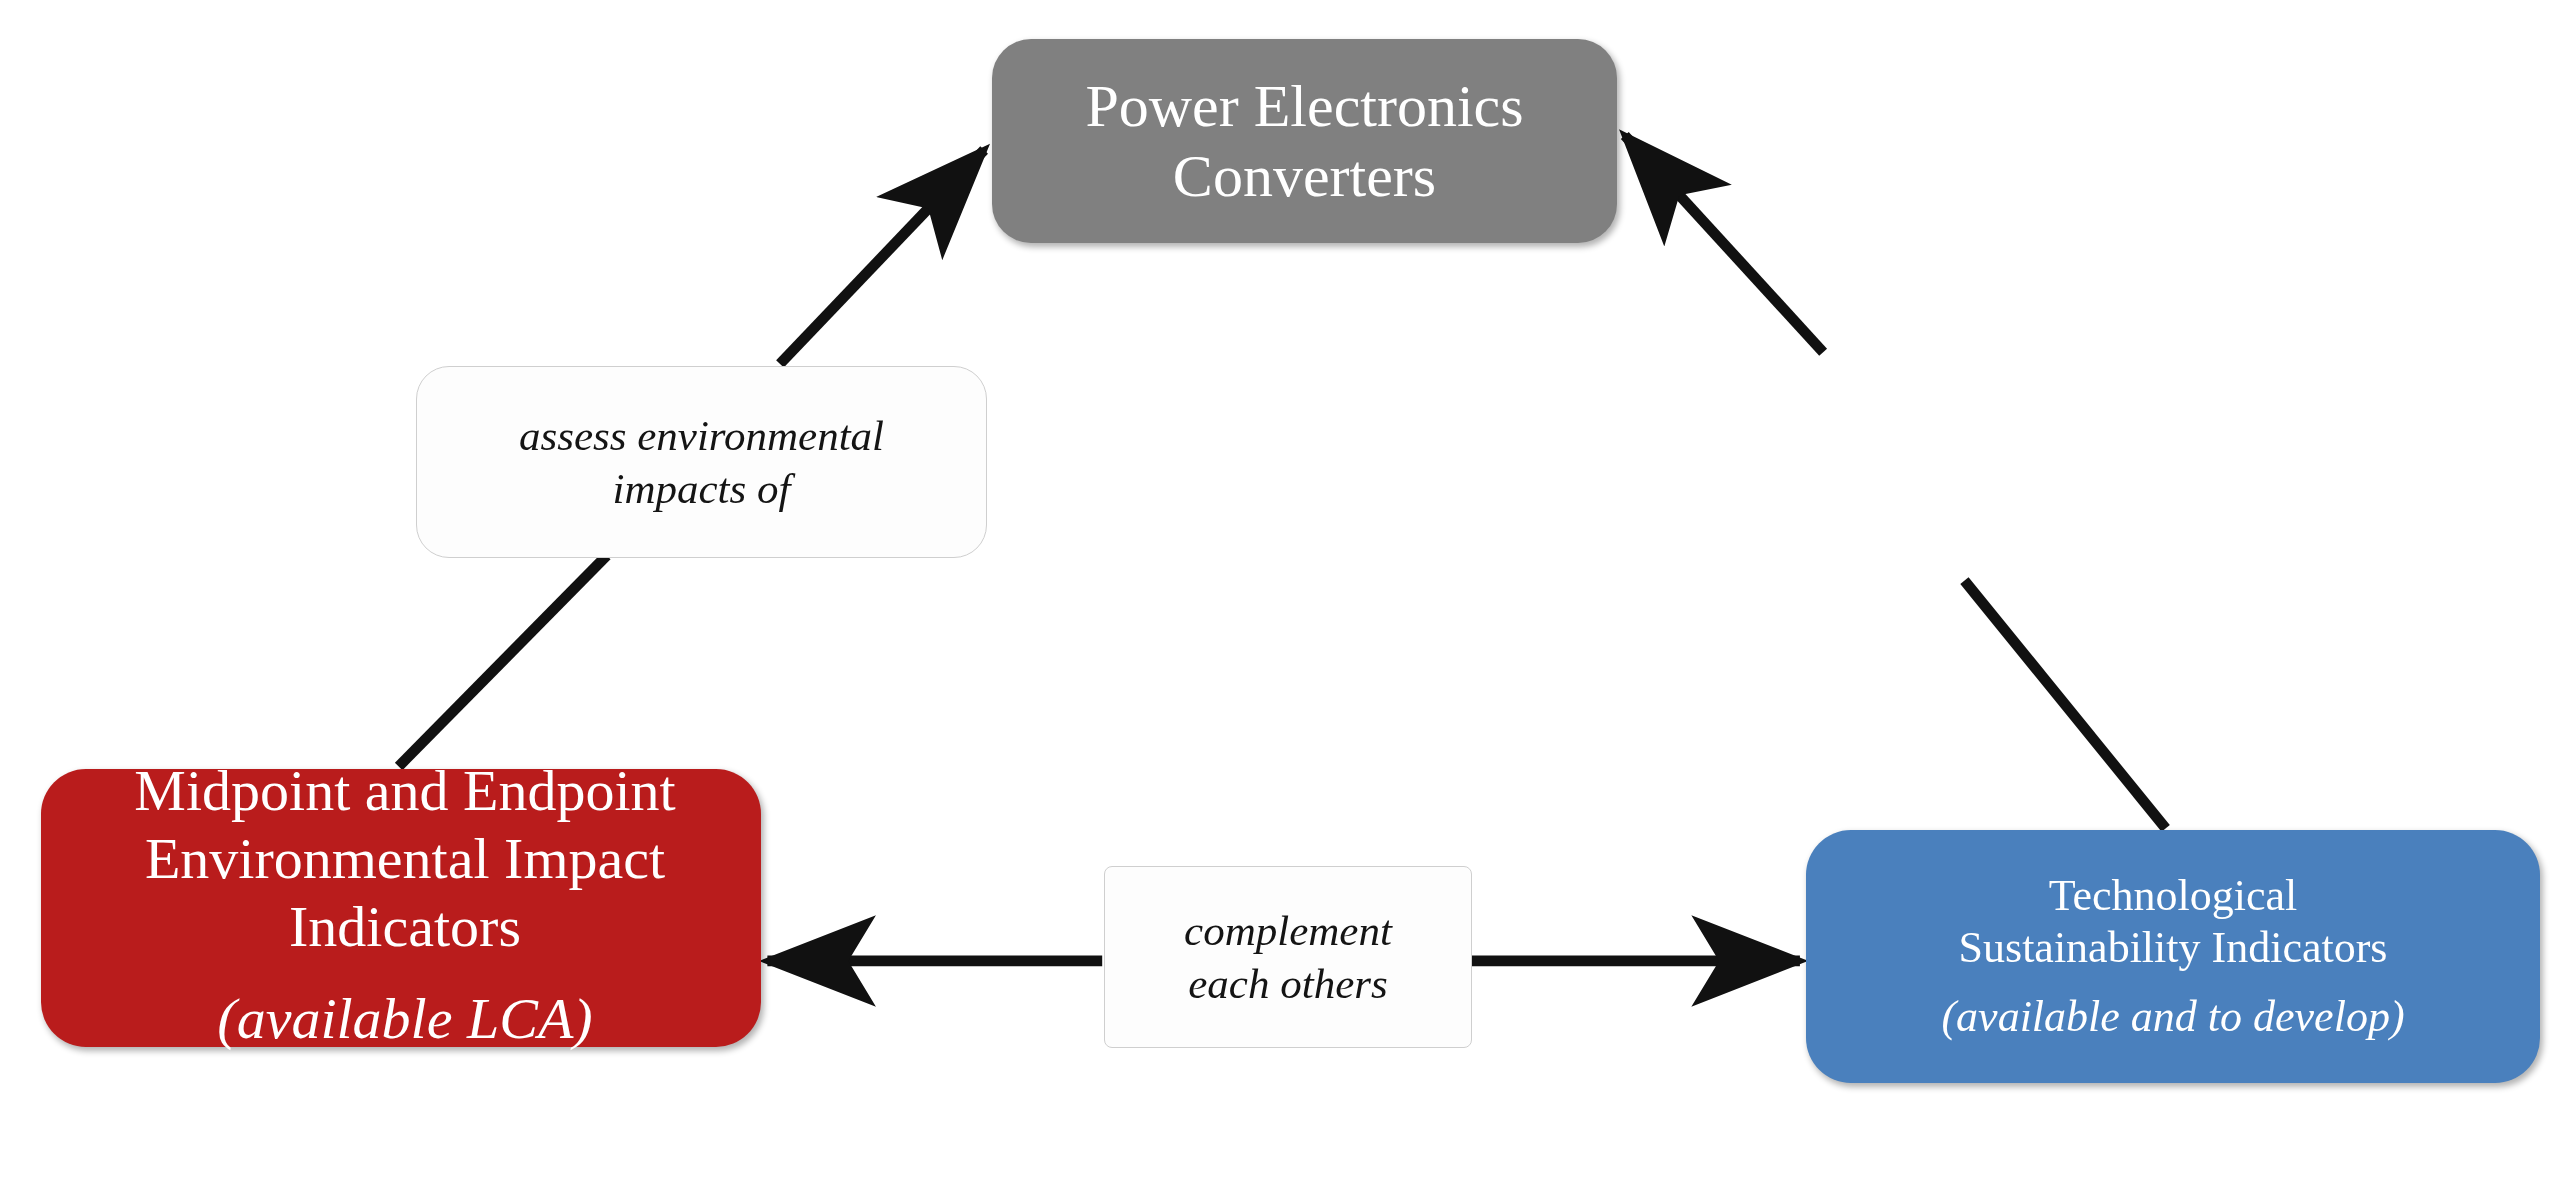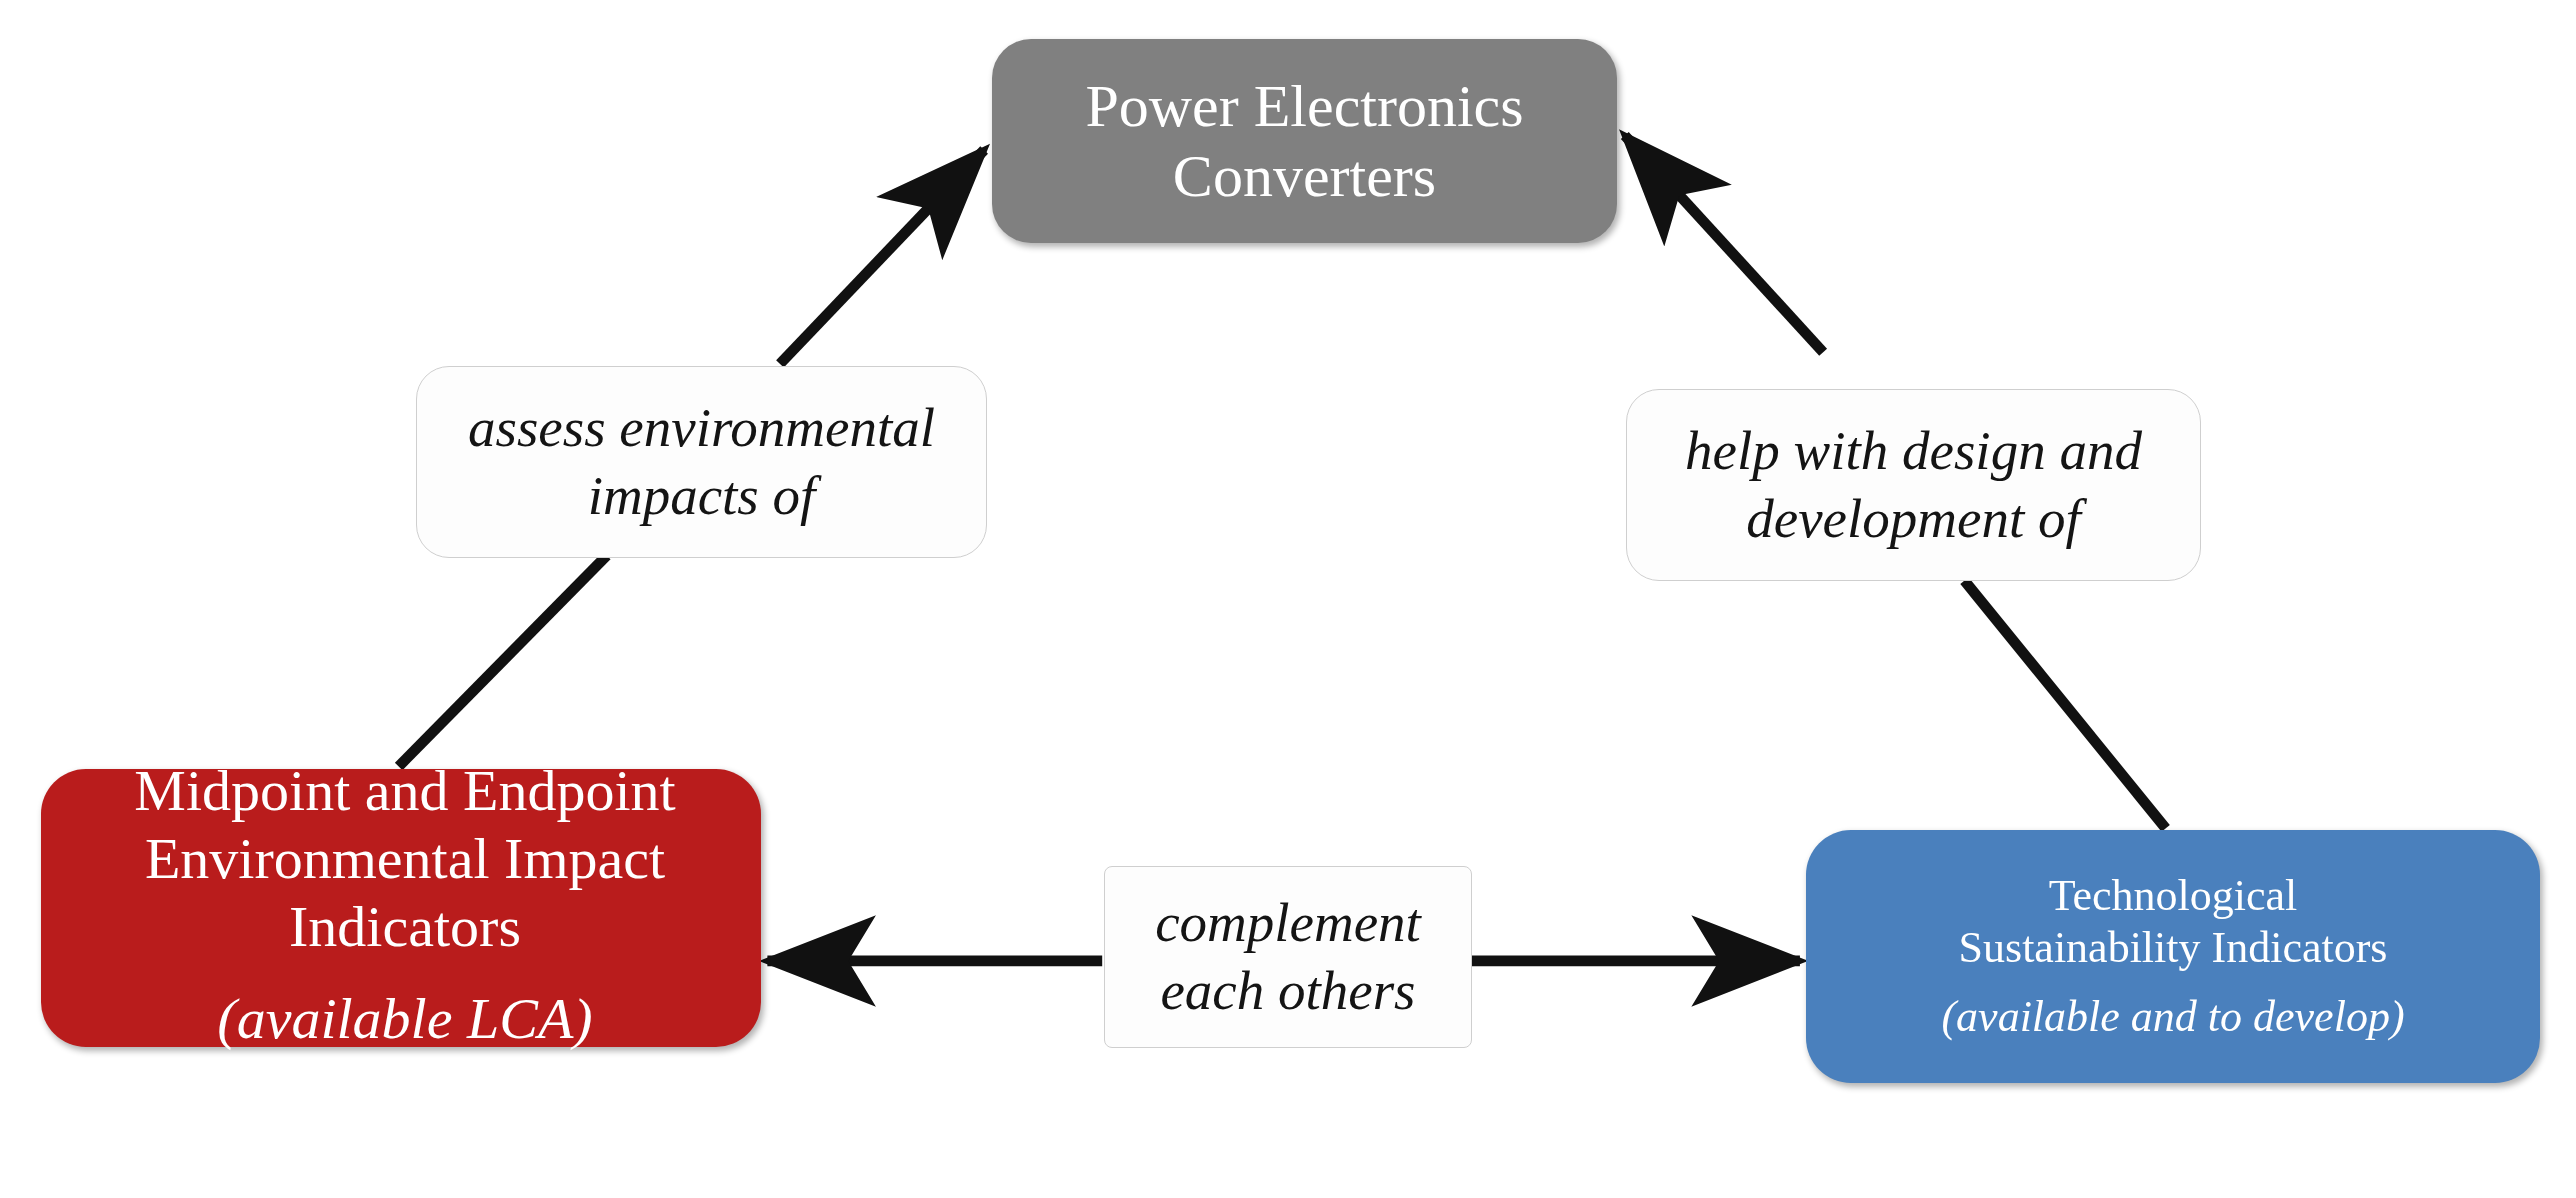--- a/index.html
+++ b/index.html
@@ -85,21 +85,21 @@
     border: 1.9px solid #cfcfcf;
     border-radius: 33px;
     display: flex;
     flex-direction: column;
     align-items: center;
     justify-content: center;
     text-align: center;
     box-sizing: border-box;
     font-style: italic;
     color: #141414;
-    font-size: 55px;
+    font-size: 43px;
     line-height: 1.24;
   }
   .edge-label .line { display: block; white-space: nowrap; }
 
   #label-assess {
     left: 416px;
     top: 366px;
     width: 571px;
     height: 192px;
   }
@@ -158,24 +158,20 @@
     <span class="line">Technological</span>
     <span class="line">Sustainability Indicators</span>
     <span class="line sub">(available and to develop)</span>
   </div>
 
   <div class="edge-label" id="label-assess">
     <span class="line">assess environmental</span>
     <span class="line">impacts of</span>
   </div>
 
-  <div class="edge-label" id="label-help">
-    <span class="line">help with design and</span>
-    <span class="line">development of</span>
-  </div>
 
   <div class="edge-label" id="label-complement">
     <span class="line">complement</span>
     <span class="line">each others</span>
   </div>
 
 </div>
 
 
 </body></html>

